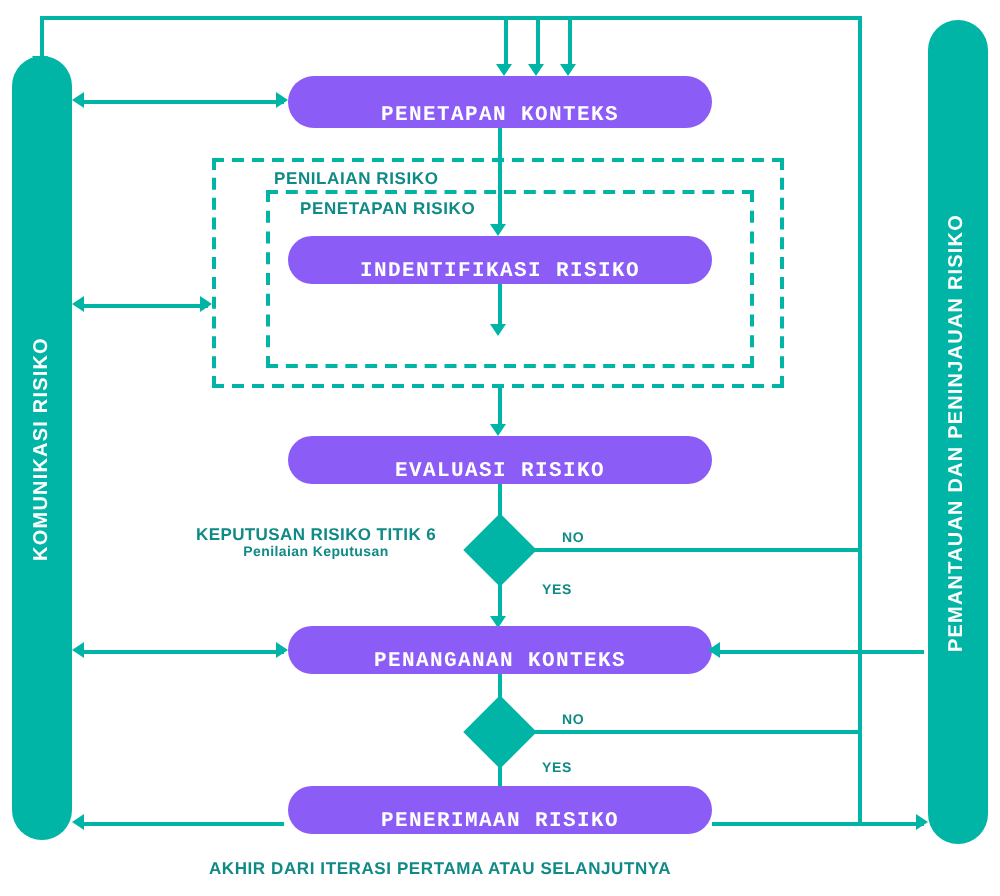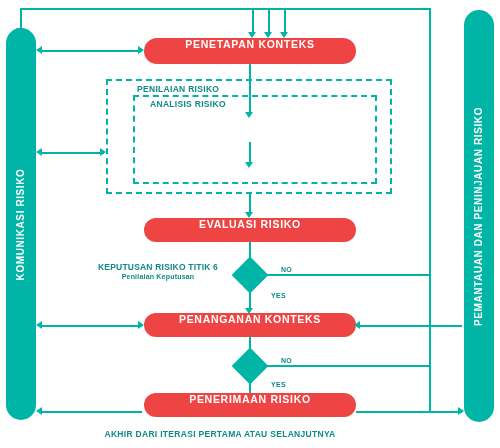--- a/index.html
+++ b/index.html
@@ -11,22 +11,22 @@
   
   .sidepill{position:absolute;background:#00b5a5;border-radius:18px;
             display:flex;align-items:center;justify-content:center;}
   .sidepill span{color:#ffffff;font-weight:bold;font-size:10px;
                  letter-spacing:.6px;white-space:nowrap;
                  transform:rotate(-90deg);}
   #side-left{left:6px;top:28px;width:30px;height:392px;}
   #side-right{left:464px;top:10px;width:30px;height:412px;}
 
   
-  .node{position:absolute;background:#ef4444;border-radius:16px;
-        display:flex;align-items:flex-start;justify-content:center;}
+  .node{position:absolute;background:#8b5cf6;border-radius:16px;
+        display:flex;align-items:flex-end;justify-content:center;font-family:Liberation Mono, monospace;}
   .node span{color:#ffffff;font-weight:bold;font-size:10.5px;
              letter-spacing:.7px;white-space:nowrap;}
 
   
   .diamond{position:absolute;width:26px;height:26px;background:#00b5a5;
            transform:rotate(45deg);}
 
   
   .vline{position:absolute;width:2px;background:#00b5a5;}
   .hline{position:absolute;height:2px;background:#00b5a5;}
@@ -70,21 +70,21 @@
     <span>KOMUNIKASI RISIKO</span>
   </div>
   <div class="sidepill" id="side-right">
     <span>PEMANTAUAN DAN PENINJAUAN RISIKO</span>
   </div>
 
   <div class="dashbox" style="left:106px;top:79px;width:282px;height:111px;"></div>
   <div class="dashbox" style="left:133px;top:95px;width:240px;height:85px;"></div>
 
   <div class="grouplabel" style="left:112px;top:84px;padding-left:25px;">PENILAIAN RISIKO</div>
-  <div class="grouplabel" style="left:150px;top:99px;">ANALISIS RISIKO</div>
+  <div class="grouplabel" style="left:150px;top:99px;">PENETAPAN RISIKO</div>
 
   <div class="vline" style="left:20px;top:8px;height:22px;"></div>
   <div class="arrow-d" style="left:16px;top:28px;"></div>
   <div class="hline" style="left:20px;top:8px;width:410px;"></div>
   <div class="vline" style="left:429px;top:8px;height:404px;"></div>
 
   <div class="vline" style="left:252px;top:8px;height:26px;"></div>
   <div class="arrow-d" style="left:248px;top:32px;"></div>
   <div class="vline" style="left:268px;top:8px;height:26px;"></div>
   <div class="arrow-d" style="left:264px;top:32px;"></div>
@@ -95,20 +95,23 @@
     <span>PENETAPAN KONTEKS</span>
   </div>
 
   <div class="hline" style="left:42px;top:50px;width:100px;"></div>
   <div class="arrow-l" style="left:36px;top:45.5px;"></div>
   <div class="arrow-r" style="left:138px;top:45.5px;"></div>
 
   <div class="vline" style="left:249px;top:64px;height:50px;"></div>
   <div class="arrow-d" style="left:245px;top:112px;"></div>
 
+  <div class="node" style="left:144px;top:118px;width:212px;height:24px;">
+    <span>INDENTIFIKASI RISIKO</span>
+  </div>
 
   <div class="vline" style="left:249px;top:142px;height:22px;"></div>
   <div class="arrow-d" style="left:245px;top:162px;"></div>
 
 
   <div class="vline" style="left:249px;top:192px;height:22px;"></div>
   <div class="arrow-d" style="left:245px;top:212px;"></div>
 
   <div class="hline" style="left:42px;top:152px;width:62px;"></div>
   <div class="arrow-l" style="left:36px;top:147.5px;"></div>

